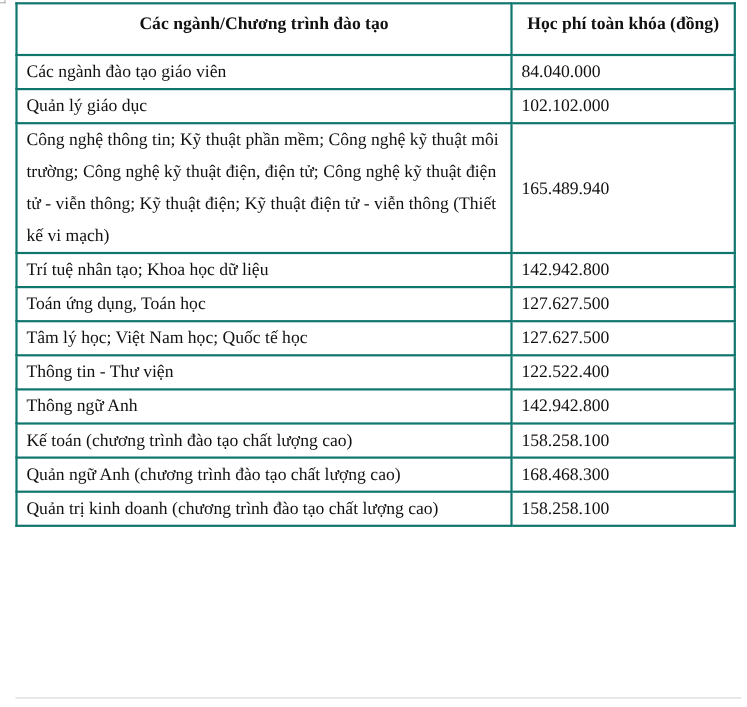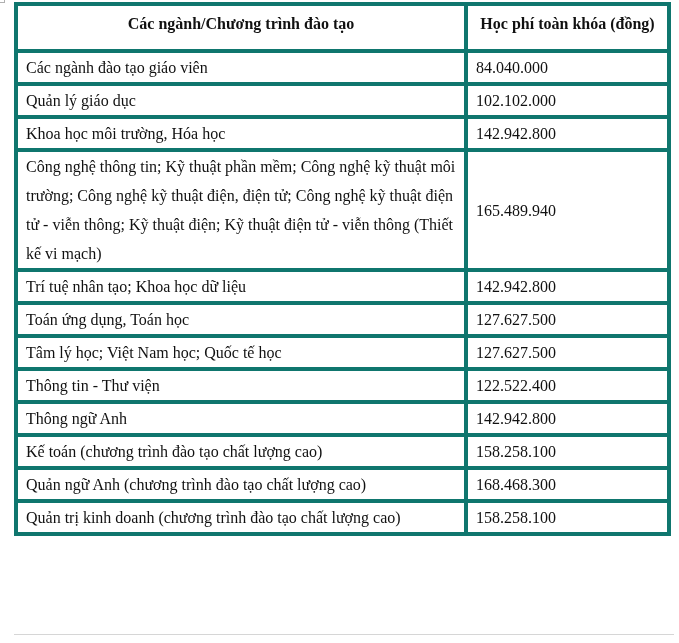--- a/index.html
+++ b/index.html
@@ -35,21 +35,21 @@
     table.fee-table {
       border-collapse: collapse;
       width: 653px;
       table-layout: fixed;
       font-size: 16px;
     }
     table.fee-table col.c1 { width: 450px; }
     table.fee-table col.c2 { width: 203px; }
     table.fee-table th,
     table.fee-table td {
-      border: 4px solid #0f766e;
+      border: 2px solid #0f766e;
       padding: 0 8px;
       line-height: 29px;
       vertical-align: middle;
     }
     table.fee-table th {
       font-weight: bold;
       text-align: center;
       height: 47px;
       vertical-align: top;
       padding-top: 6px;
@@ -93,24 +93,20 @@
     <tbody>
       <tr>
         <td class="program">Các ngành đào tạo giáo viên</td>
         <td class="fee">84.040.000</td>
       </tr>
       <tr>
         <td class="program">Quản lý giáo dục</td>
         <td class="fee">102.102.000</td>
       </tr>
       <tr>
-        <td class="program">Khoa học môi trường, Hóa học</td>
-        <td class="fee">142.942.800</td>
-      </tr>
-      <tr>
         <td class="program">Công nghệ thông tin; Kỹ thuật phần mềm; Công nghệ kỹ thuật môi trường; Công nghệ kỹ thuật điện, điện tử; Công nghệ kỹ thuật điện tử - viễn thông; Kỹ thuật điện; Kỹ thuật điện tử - viễn thông (Thiết kế vi mạch)</td>
         <td class="fee">165.489.940</td>
       </tr>
       <tr>
         <td class="program">Trí tuệ nhân tạo; Khoa học dữ liệu</td>
         <td class="fee">142.942.800</td>
       </tr>
       <tr>
         <td class="program">Toán ứng dụng, Toán học</td>
         <td class="fee">127.627.500</td>

